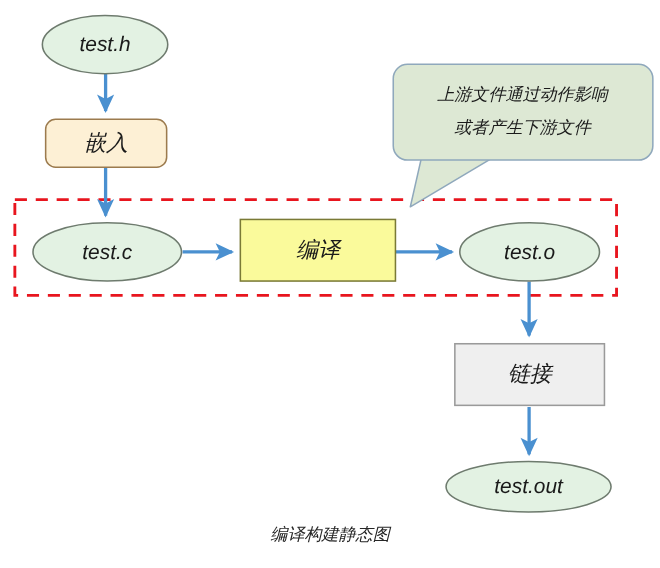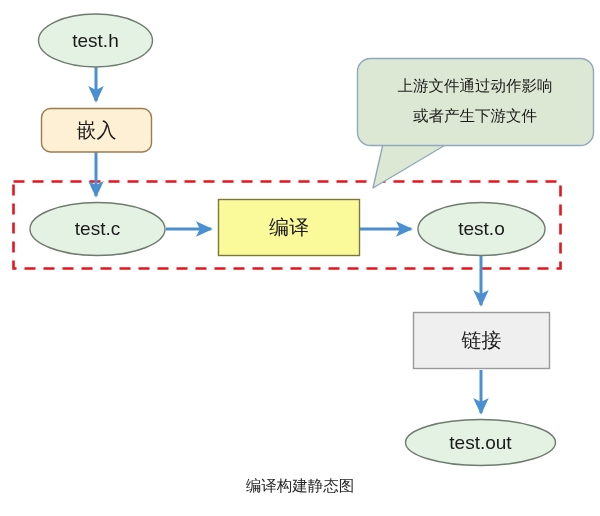--- a/index.html
+++ b/index.html
@@ -9,20 +9,21 @@
   }
   body {
     font-family: "Liberation Sans", "DejaVu Sans", sans-serif;
   }
   #stage {
     position: relative;
     width: 600px;
     height: 516px;
     background: #ffffff;
     overflow: hidden;
+    font-style: italic;
   }
   #diagram-svg {
     position: absolute;
     left: 0;
     top: 0;
     width: 600px;
     height: 516px;
   }
   .node-label {
     font-family: "Liberation Sans", "DejaVu Sans", sans-serif;

